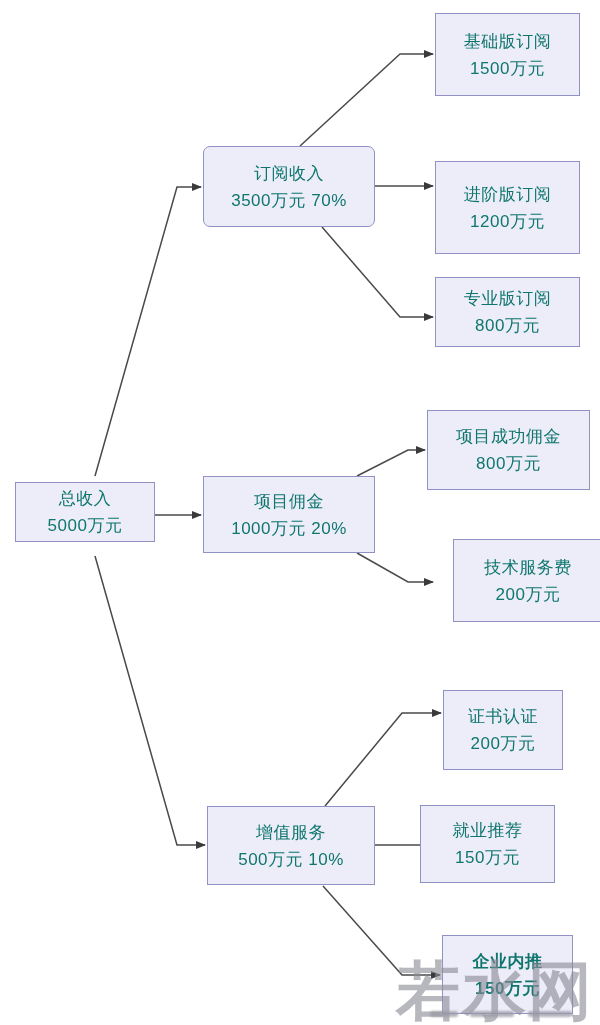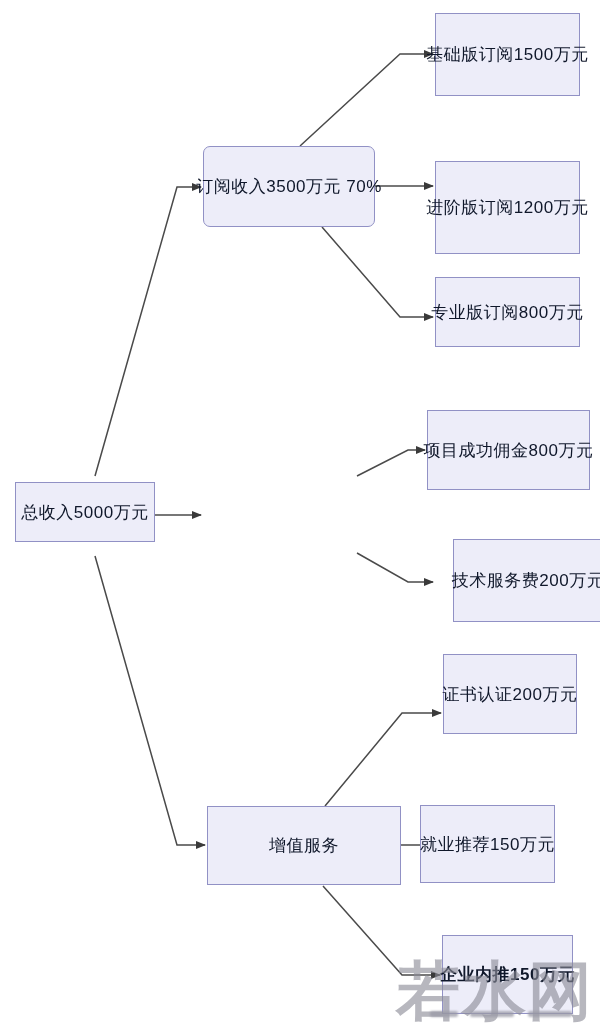--- a/index.html
+++ b/index.html
@@ -12,23 +12,23 @@
   }
   #connector-layer{
     position:absolute;left:0;top:0;width:600px;height:1025px;
     pointer-events:none;
   }
   .node{
     position:absolute;
     box-sizing:border-box;
     background:#EDEDF9;
     border:1px solid #9191C5;
-    display:flex;flex-direction:row;
+    display:flex;flex-direction:column;
     align-items:center;justify-content:center;
-    color:#0f172a;
+    color:#0f766e;
     font-size:17px;
     line-height:27px;
     text-align:center;
     letter-spacing:0.5px;
     white-space:nowrap;
   }
   .watermark{
     position:absolute;
     left:396px;top:948px;
     font-size:64px;
@@ -79,22 +79,27 @@
 
   <div class="node" style="left:15px;top:476px;width:140px;height:60px;margin-top:6px;">
     <span>总收入</span>
     <span>5000万元</span>
   </div>
 
   <div class="node" style="left:203px;top:146px;width:172px;height:81px;border-radius:7px;">
     <span>订阅收入</span>
     <span>3500万元 70%</span>
   </div>
-  <div class="node" style="left:207px;top:806px;width:194px;height:79px;">
+  <div class="node" style="left:203px;top:476px;width:172px;height:77px;">
+    <span>项目佣金</span>
+    <span>1000万元 20%</span>
+  </div>
+  <div class="node" style="left:207px;top:806px;width:168px;height:79px;">
     <span>增值服务</span>
+    <span>500万元 10%</span>
   </div>
 
   <div class="node" style="left:435px;top:13px;width:145px;height:83px;">
     <span>基础版订阅</span>
     <span>1500万元</span>
   </div>
   <div class="node" style="left:435px;top:161px;width:145px;height:93px;">
     <span>进阶版订阅</span>
     <span>1200万元</span>
   </div>
@@ -103,21 +108,21 @@
     <span>800万元</span>
   </div>
   <div class="node" style="left:427px;top:410px;width:163px;height:80px;">
     <span>项目成功佣金</span>
     <span>800万元</span>
   </div>
   <div class="node" style="left:453px;top:539px;width:150px;height:83px;">
     <span>技术服务费</span>
     <span>200万元</span>
   </div>
-  <div class="node" style="left:443px;top:654px;width:134px;height:80px;">
+  <div class="node" style="left:443px;top:690px;width:120px;height:80px;">
     <span>证书认证</span>
     <span>200万元</span>
   </div>
   <div class="node" style="left:420px;top:805px;width:135px;height:78px;">
     <span>就业推荐</span>
     <span>150万元</span>
   </div>
   <div class="node" style="left:442px;top:935px;width:131px;height:79px;font-weight:bold;">
     <span>企业内推</span>
     <span>150万元</span>

